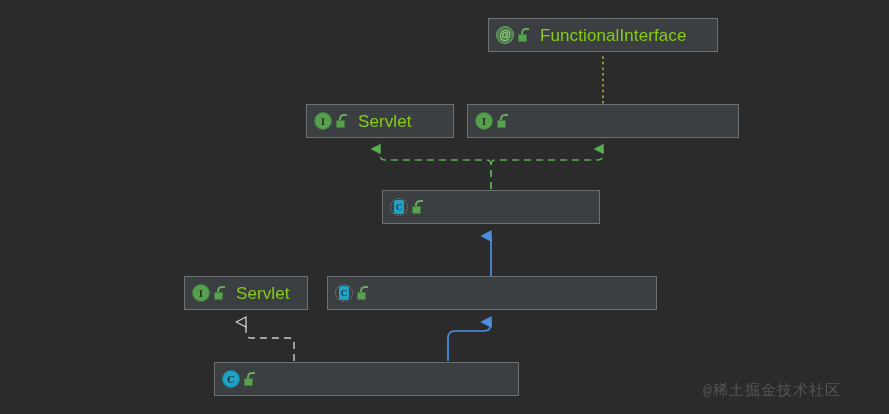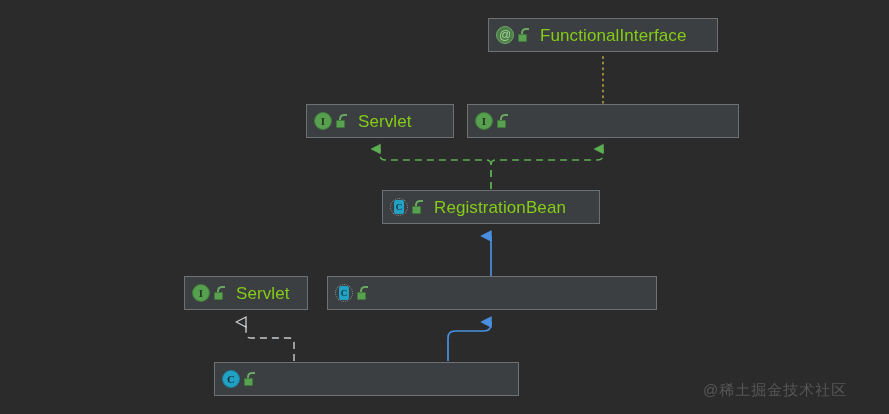--- a/index.html
+++ b/index.html
@@ -140,21 +140,21 @@
     border: 1px solid #3f7a3b;
     box-sizing: border-box;
     border-radius: 1px;
   }
   .watermark {
     position: absolute;
     color: #565656;
     font-size: 15px;
     letter-spacing: 1px;
     white-space: nowrap;
-    font-family: Liberation Sans, sans-serif;
+    font-family: Liberation Mono, monospace;
   }
 </style>
 </head>
 <body>
 
 <div id="canvas">
 
   <svg id="edges" viewBox="0 0 889 414" width="889" height="414">
     <defs>
       <marker id="tri-green" markerWidth="11" markerHeight="11" refX="5.2" refY="9.6" orient="auto" markerUnits="userSpaceOnUse">
@@ -208,21 +208,20 @@
   </div>
 
   <div class="node" style="left:382px; top:190px; width:218px;">
     <span class="icon-stereo ic-abstract">
       <span class="inner">C</span>
     </span>
     <span class="icon-lock">
       <span class="lock-shackle"></span>
         <span class="lock-body"></span>
     </span>
-    <span class="node-label">RegistrationBean</span>
   </div>
 
   <div class="node" style="left:184px; top:276px; width:124px;">
     <span class="icon-stereo ic-interface">I</span>
     <span class="icon-lock">
       <span class="lock-shackle"></span>
         <span class="lock-body"></span>
     </span>
     <span class="node-label">Servlet</span>
   </div>

